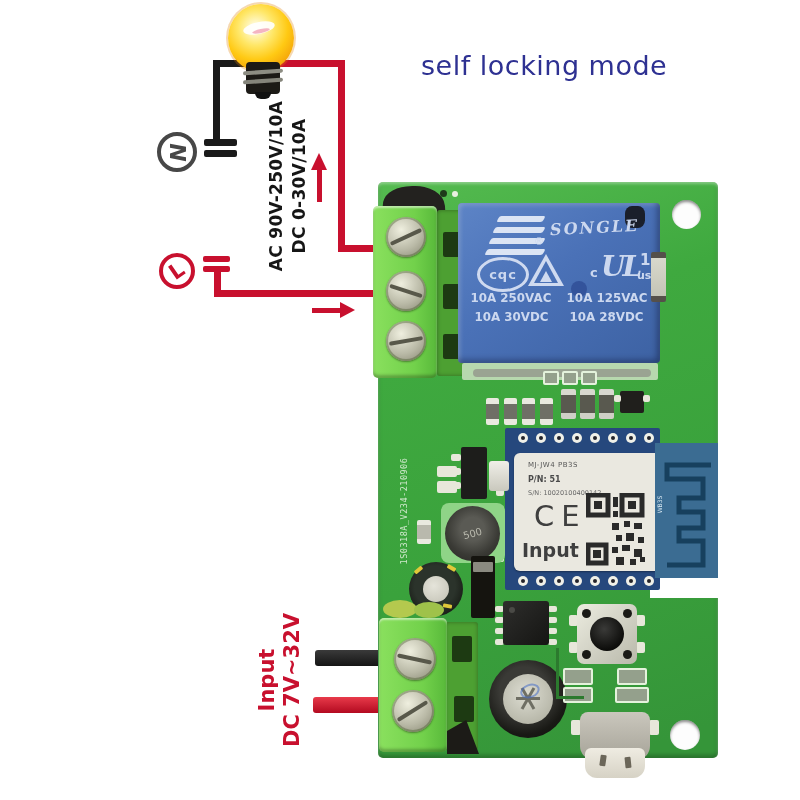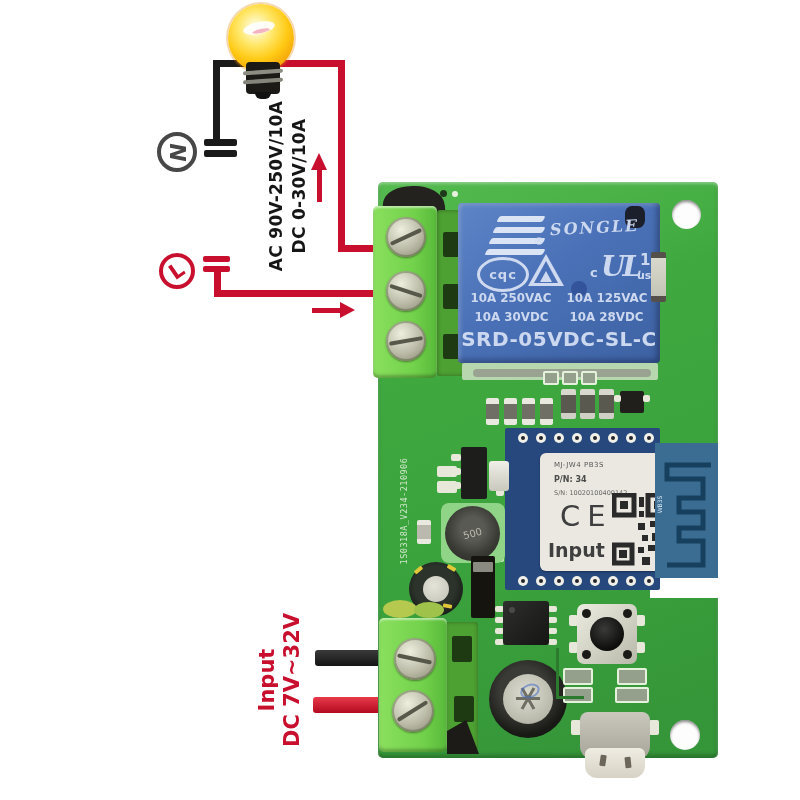--- a/index.html
+++ b/index.html
@@ -91,20 +91,21 @@
     <div class="abs" style="left:243px;top:22px;width:32px;height:12px;border-radius:50%;
          background:rgba(255,255,255,.9);transform:rotate(-12deg)"></div>
     <div class="abs" style="left:252px;top:29px;width:18px;height:4px;border-radius:50%;
          background:rgba(235,120,150,.55);transform:rotate(-12deg)"></div>
     <div class="abs" style="left:246px;top:62px;width:34px;height:32px;background:#1c1a16;border-radius:4px"></div>
     <div class="abs" style="left:243px;top:70px;width:40px;height:4px;background:#8d8d83;border-radius:2px;transform:rotate(-4deg)"></div>
     <div class="abs" style="left:243px;top:79px;width:40px;height:4px;background:#85857b;border-radius:2px;transform:rotate(-4deg)"></div>
     <div class="abs" style="left:255px;top:92px;width:16px;height:7px;background:#111;border-radius:0 0 6px 6px"></div>
   </div>
 
+  <div class="abs" style="left:421px;top:50px;font-size:27px;color:var(--heading-blue,#2e3192);letter-spacing:.5px">self locking mode</div>
 
   <div class="abs vtext dc-input" style="left:198px;top:655px;width:164px;height:50px">
     <div>Input</div>
     <div>DC 7V~32V</div>
   </div>
   <div class="abs wk" style="left:315px;top:650px;width:72px;height:16px;border-radius:3px;background:linear-gradient(180deg,#3a3a3a,#151515)"></div>
   <div class="abs wr" style="left:313px;top:697px;width:72px;height:16px;border-radius:3px;background:linear-gradient(180deg,#e83a4a,#b30a20)"></div>
 
   <div class="abs pcb" style="left:378px;top:182px;width:340px;height:576px"></div>
   <div class="abs hole" style="left:672px;top:200px;width:29px;height:29px"></div>
@@ -151,21 +152,20 @@
     <div class="abs relay-txt" style="left:179px;top:66px;font-size:11px;font-weight:bold">us</div>
 
     <div class="flexrow abs relay-txt" style="left:0;top:87px;width:202px;gap:16px;font-size:12.5px;font-weight:bold;transform:scaleX(.95)">
       <span>10A 250VAC</span>
       <span>10A 125VAC</span>
     </div>
     <div class="flexrow abs relay-txt" style="left:0;top:106px;width:202px;gap:22px;font-size:12.5px;font-weight:bold;transform:scaleX(.95)">
       <span>10A 30VDC</span>
       <span>10A 28VDC</span>
     </div>
-    <div class="flexrow abs relay-txt" style="left:0;top:124px;width:202px;font-size:20px;font-weight:bold;letter-spacing:.5px">SRD-05VDC-SL-C</div>
   </div>
 
   <div class="abs" style="left:462px;top:363px;width:196px;height:17px;background:#b7d8ae;border-radius:2px"></div>
   <div class="abs" style="left:473px;top:369px;width:178px;height:8px;background:#9aa392;border-radius:4px"></div>
   <div class="abs" style="left:651px;top:252px;width:15px;height:50px;background:linear-gradient(#55504a 12%,#d8d8cc 12%,#c4c4b6 88%,#55504a 88%);border-radius:2px"></div>
 
   <div class="abs res" style="left:486px;top:398px;width:13px;height:27px"></div>
   <div class="abs res" style="left:504px;top:398px;width:13px;height:27px"></div>
   <div class="abs res" style="left:522px;top:398px;width:13px;height:27px"></div>
   <div class="abs res" style="left:540px;top:398px;width:13px;height:27px"></div>
@@ -231,23 +231,23 @@
     </div>
   <div class="abs cpad" style="left:644px;top:576px">
       <div class="dot"></div>
     </div>
   <div class="abs whitestub" style="left:496px;top:462px;width:8px;height:12px"></div>
   <div class="abs whitestub" style="left:496px;top:484px;width:8px;height:12px"></div>
   <div class="abs whitestub" style="left:496px;top:506px;width:8px;height:12px"></div>
   <div class="abs whitestub" style="left:496px;top:528px;width:8px;height:12px"></div>
   <div class="abs whitestub" style="left:496px;top:550px;width:8px;height:12px"></div>
 
-  <div class="abs mod-label" style="left:540px;top:453px;width:160px;height:118px">
+  <div class="abs mod-label" style="left:514px;top:453px;width:160px;height:118px">
     <div class="abs" style="left:14px;top:8px;font-size:7px;color:#555;letter-spacing:.5px">MJ-JW4 PB3S</div>
-    <div class="abs" style="left:14px;top:22px;font-size:8px;font-weight:bold;color:#4a4a4a">P/N: 34</div>
+    <div class="abs" style="left:14px;top:22px;font-size:8px;font-weight:bold;color:#4a4a4a">P/N: 51</div>
     <div class="abs" style="left:14px;top:36px;font-size:6.5px;color:#666">S/N: 10020100400142</div>
     <div class="abs" style="left:20px;top:46px;font-size:29px;color:#3f3f3f;letter-spacing:7px;transform:scaleY(.95)">CE</div>
     <div class="abs" style="left:8px;top:86px;font-size:19px;font-weight:600;color:#3f3f3f">Input</div>
     <svg class="abs" style="left:72px;top:40px" width="60" height="75" viewBox="0 0 60 75">
       <g fill="#2a2a2a">
         <rect x="2" y="2" width="20" height="20" fill="none" stroke="#2a2a2a" stroke-width="5"></rect>
         <rect x="8" y="8" width="8" height="8"></rect>
         <rect x="36" y="2" width="20" height="20" fill="none" stroke="#2a2a2a" stroke-width="5"></rect>
         <rect x="42" y="8" width="8" height="8"></rect>
         <rect x="2" y="52" width="18" height="18" fill="none" stroke="#2a2a2a" stroke-width="5"></rect>

